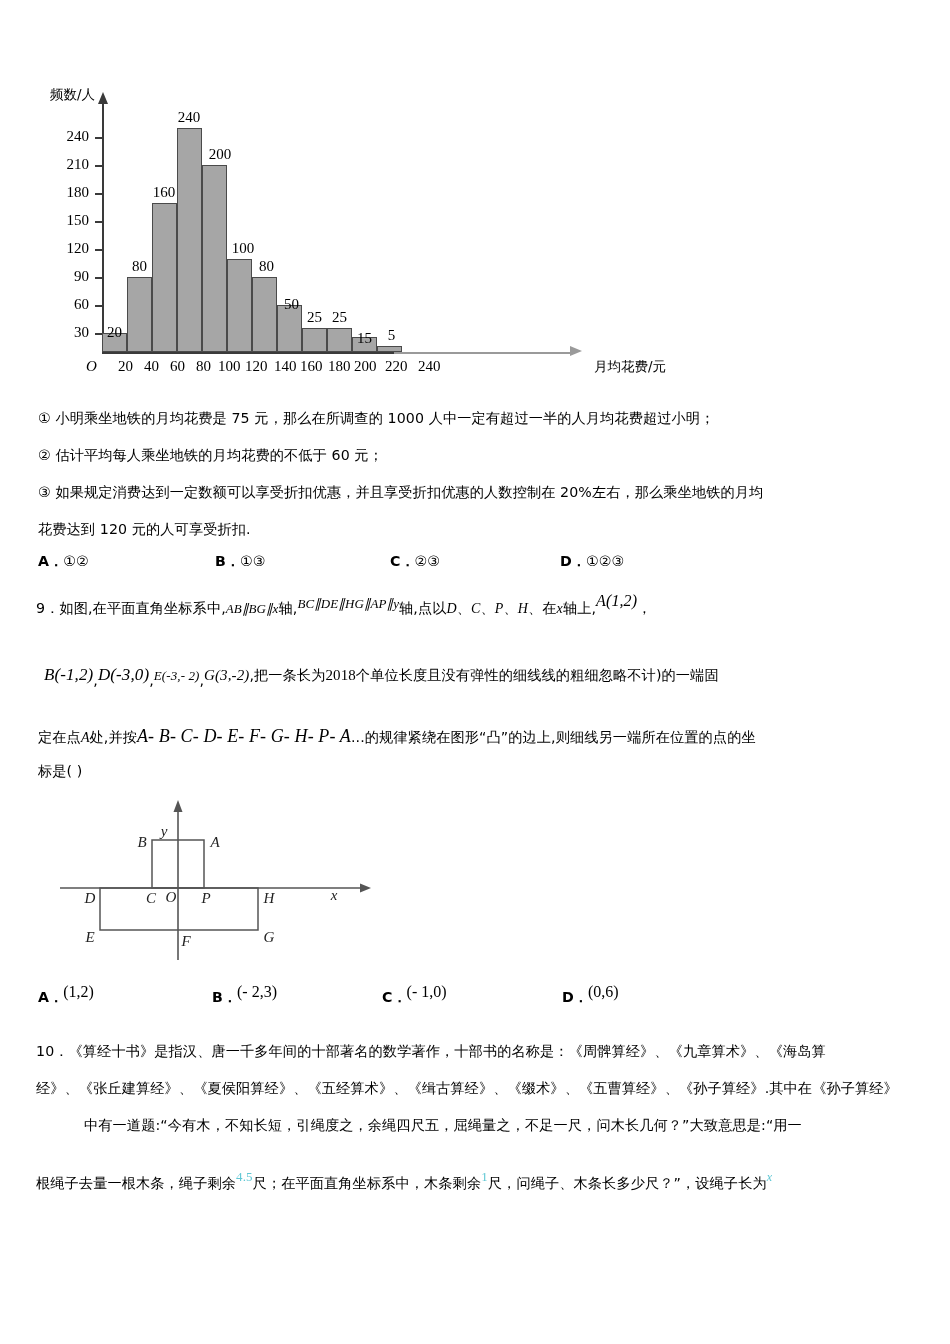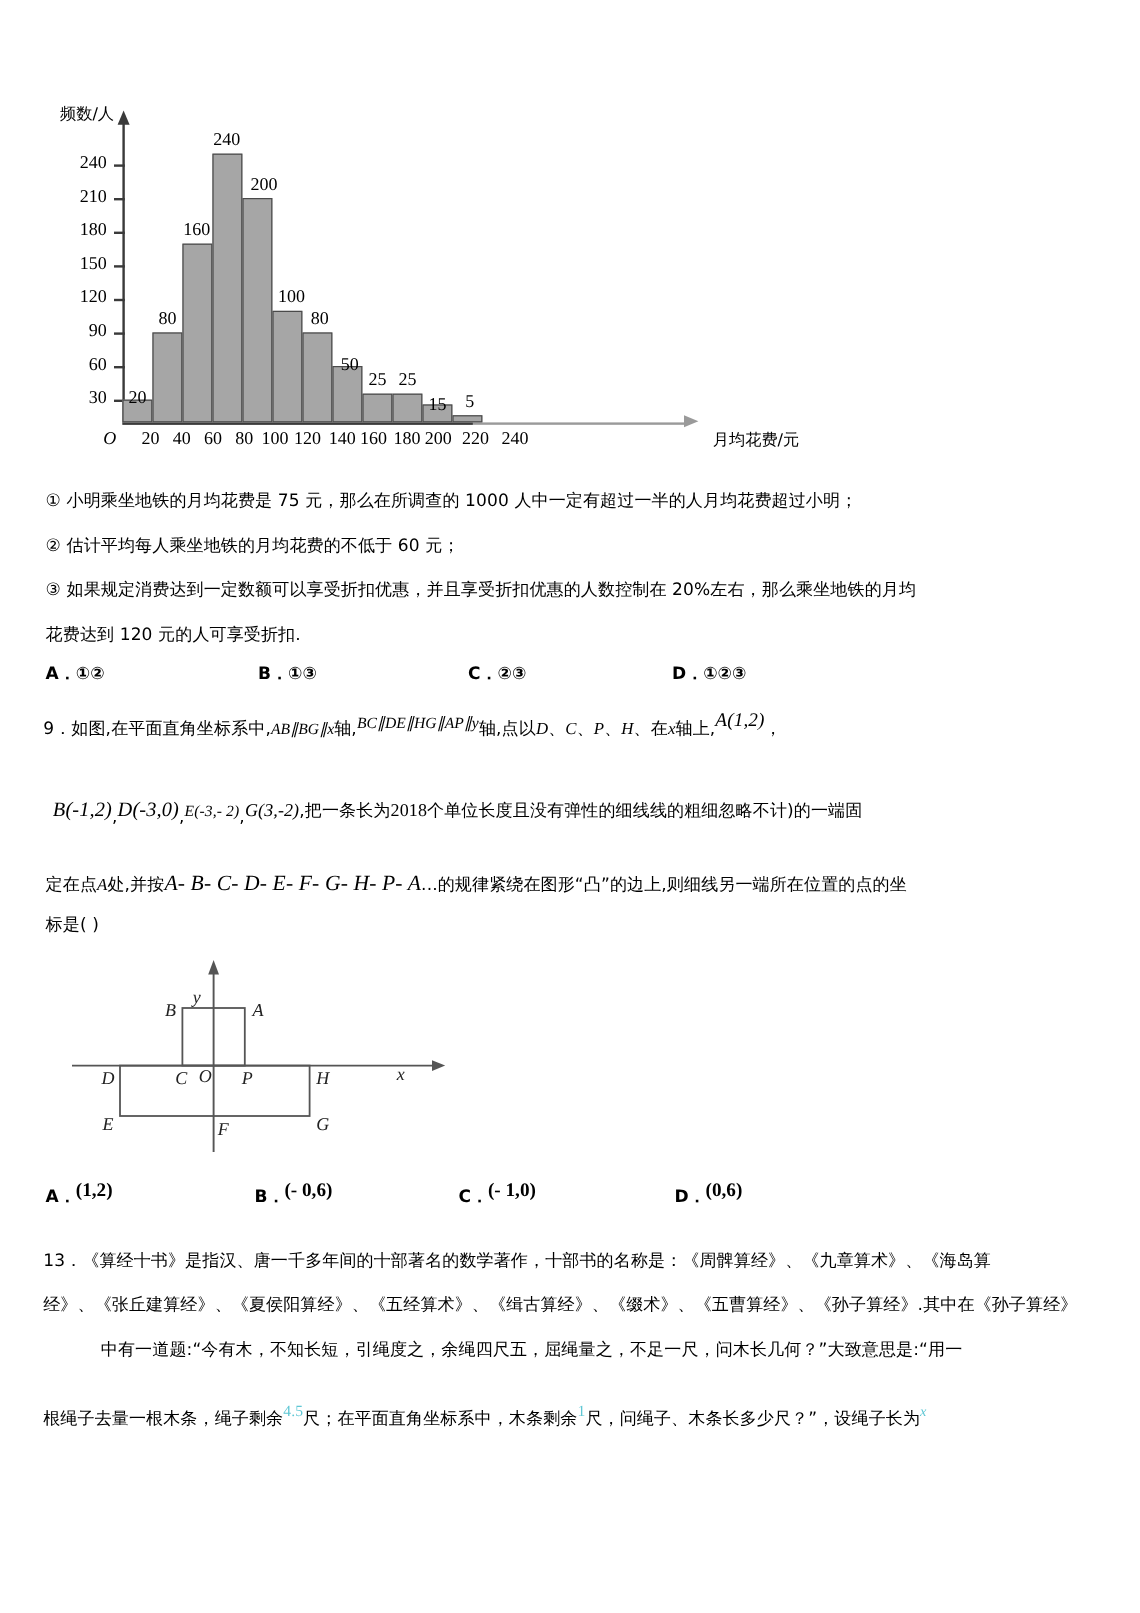--- a/index.html
+++ b/index.html
@@ -178,21 +178,21 @@
     position: absolute;
     font-family: "DejaVu Sans", sans-serif;
     font-size: 14.2px;
     font-weight: bold;
   }
   .opt {
     position: absolute;
     white-space: nowrap;
   }
   .opt .lbl { font-weight: bold; }
-  .opt .val { font-weight: bold; }
+  .opt .val { font-weight: normal; }
 
   
   .fig9 {
     position: absolute;
     left: 60px;
     top: 790px;
     width: 330px;
     height: 180px;
   }
 </style>
@@ -328,25 +328,25 @@
       <text x="209" y="113" font-family="Liberation Serif, serif" font-size="15" font-style="italic" fill="#222" text-anchor="middle">H</text>
       <text x="274" y="110" font-family="Liberation Serif, serif" font-size="15" font-style="italic" fill="#222" text-anchor="middle">x</text>
       <text x="30" y="152" font-family="Liberation Serif, serif" font-size="15" font-style="italic" fill="#222" text-anchor="middle">E</text>
       <text x="126" y="156" font-family="Liberation Serif, serif" font-size="15" font-style="italic" fill="#222" text-anchor="middle">F</text>
       <text x="209" y="152" font-family="Liberation Serif, serif" font-size="15" font-style="italic" fill="#222" text-anchor="middle">G</text>
     </svg>
   </div>
 
   <div class="opts" style="left:0; top:988px; width:950px; height:22px;">
     <span class="opt" style="left:38px;"><span class="lbl">A．</span><span class="val mn sup-raise" style="font-size:16px;">(1,2)</span></span>
-    <span class="opt" style="left:212px;"><span class="lbl">B．</span><span class="val mn sup-raise" style="font-size:16px;">(- 0,6)</span></span>
+    <span class="opt" style="left:212px;"><span class="lbl">B．</span><span class="val mn sup-raise" style="font-size:16px;">(- 2,3)</span></span>
     <span class="opt" style="left:382px;"><span class="lbl">C．</span><span class="val mn sup-raise" style="font-size:16px;">(- 1,0)</span></span>
     <span class="opt" style="left:562px;"><span class="lbl">D．</span><span class="val mn sup-raise" style="font-size:16px;">(0,6)</span></span>
   </div>
 
-  <div class="qline" style="left:36px; top:1043px;">13．《算经十书》是指汉、唐一千多年间的十部著名的数学著作，十部书的名称是：《周髀算经》、《九章算术》、《海岛算</div>
+  <div class="qline" style="left:36px; top:1043px;">10．《算经十书》是指汉、唐一千多年间的十部著名的数学著作，十部书的名称是：《周髀算经》、《九章算术》、《海岛算</div>
   <div class="qline" style="left:36px; top:1080px;">经》、《张丘建算经》、《夏侯阳算经》、《五经算术》、《缉古算经》、《缀术》、《五曹算经》、《孙子算经》.其中在《孙子算经》</div>
   <div class="qline" style="left:36px; top:1117px;margin-left:48px;">中有一道题:“今有木，不知长短，引绳度之，余绳四尺五，屈绳量之，不足一尺，问木长几何？”大致意思是:“用一</div>
   <div class="qline" style="left:36px; top:1175px;">
     <span>根绳子去量一根木条，绳子剩余</span><span class="mn-small teal sup-raise2">4.5</span><span>尺；在平面直角坐标系中，木条剩余</span><span class="mn-small teal sup-raise2">1</span><span>尺，问绳子、木条长多少尺？”，设绳子长为</span><span class="mi teal sup-raise2" style="font-size:12px;">x</span>
   </div>
 
 </div>
 
 </body></html>

